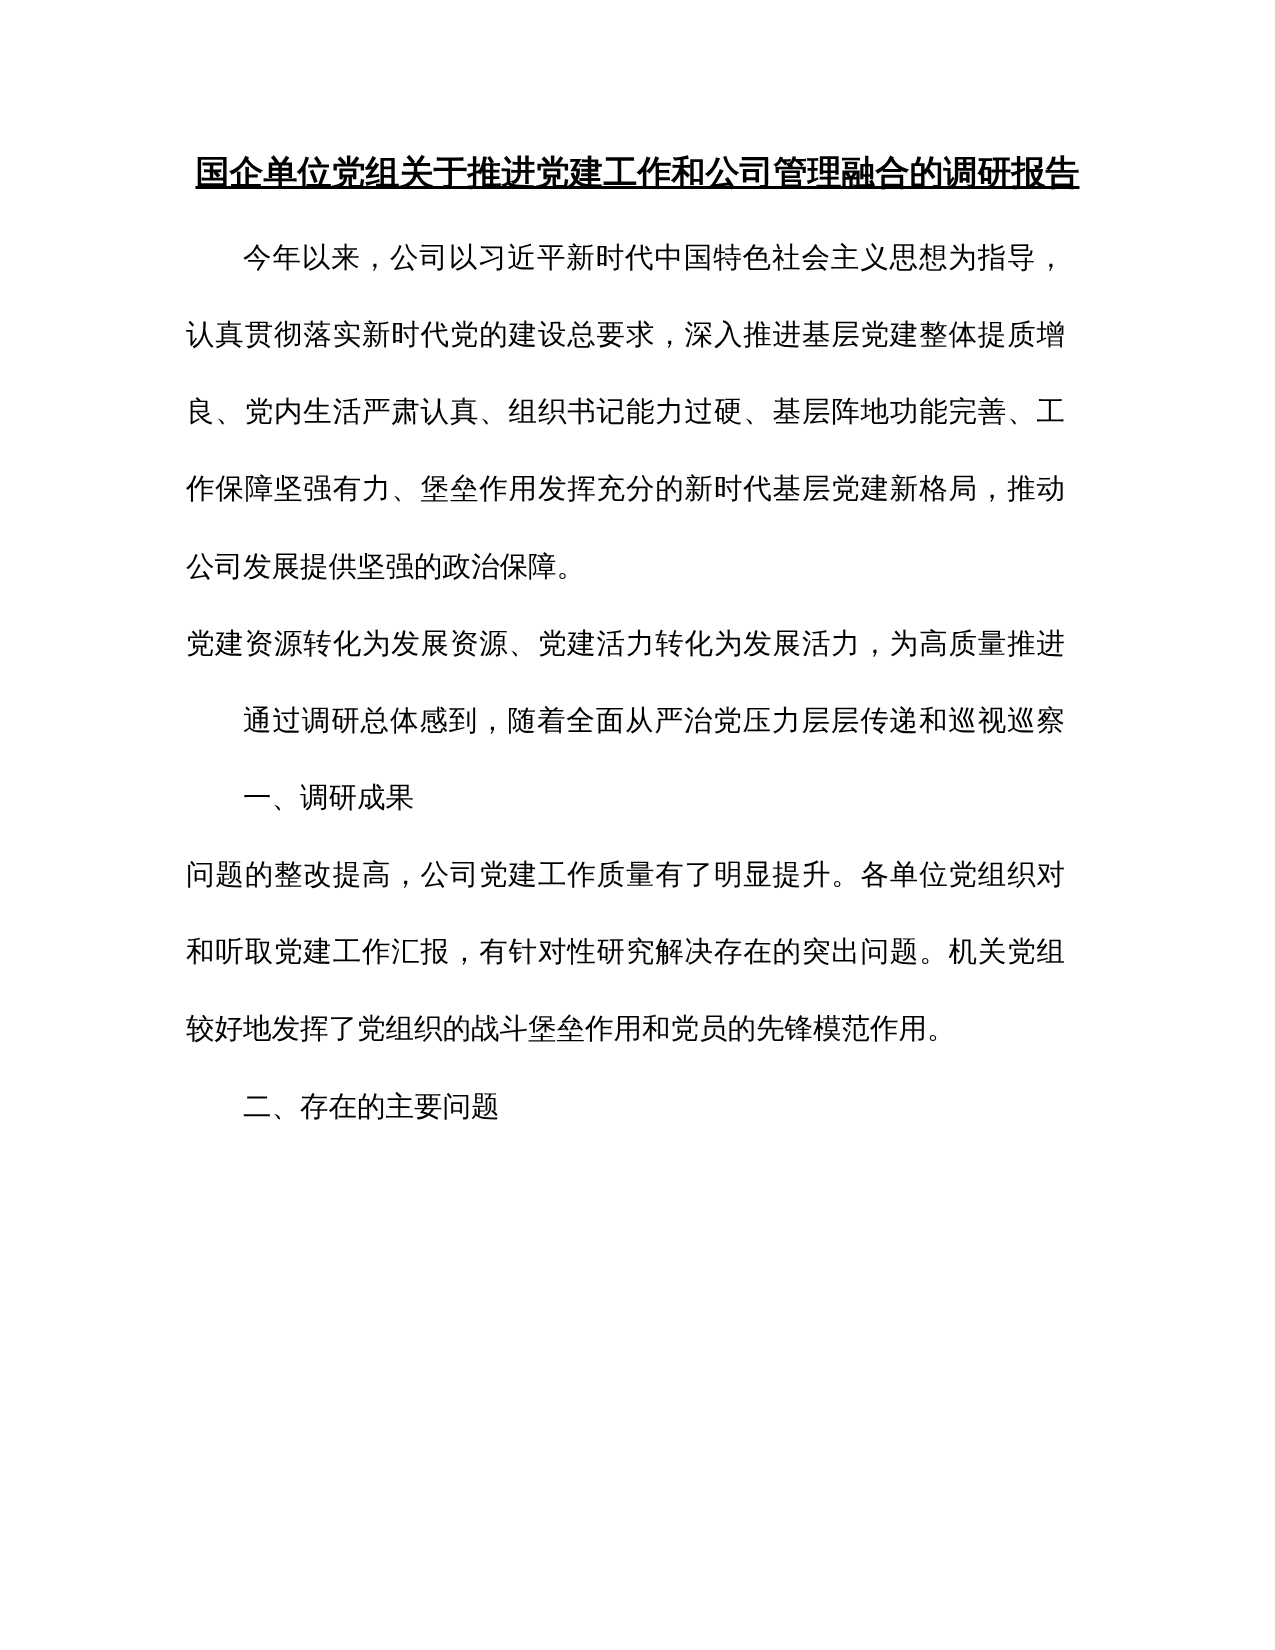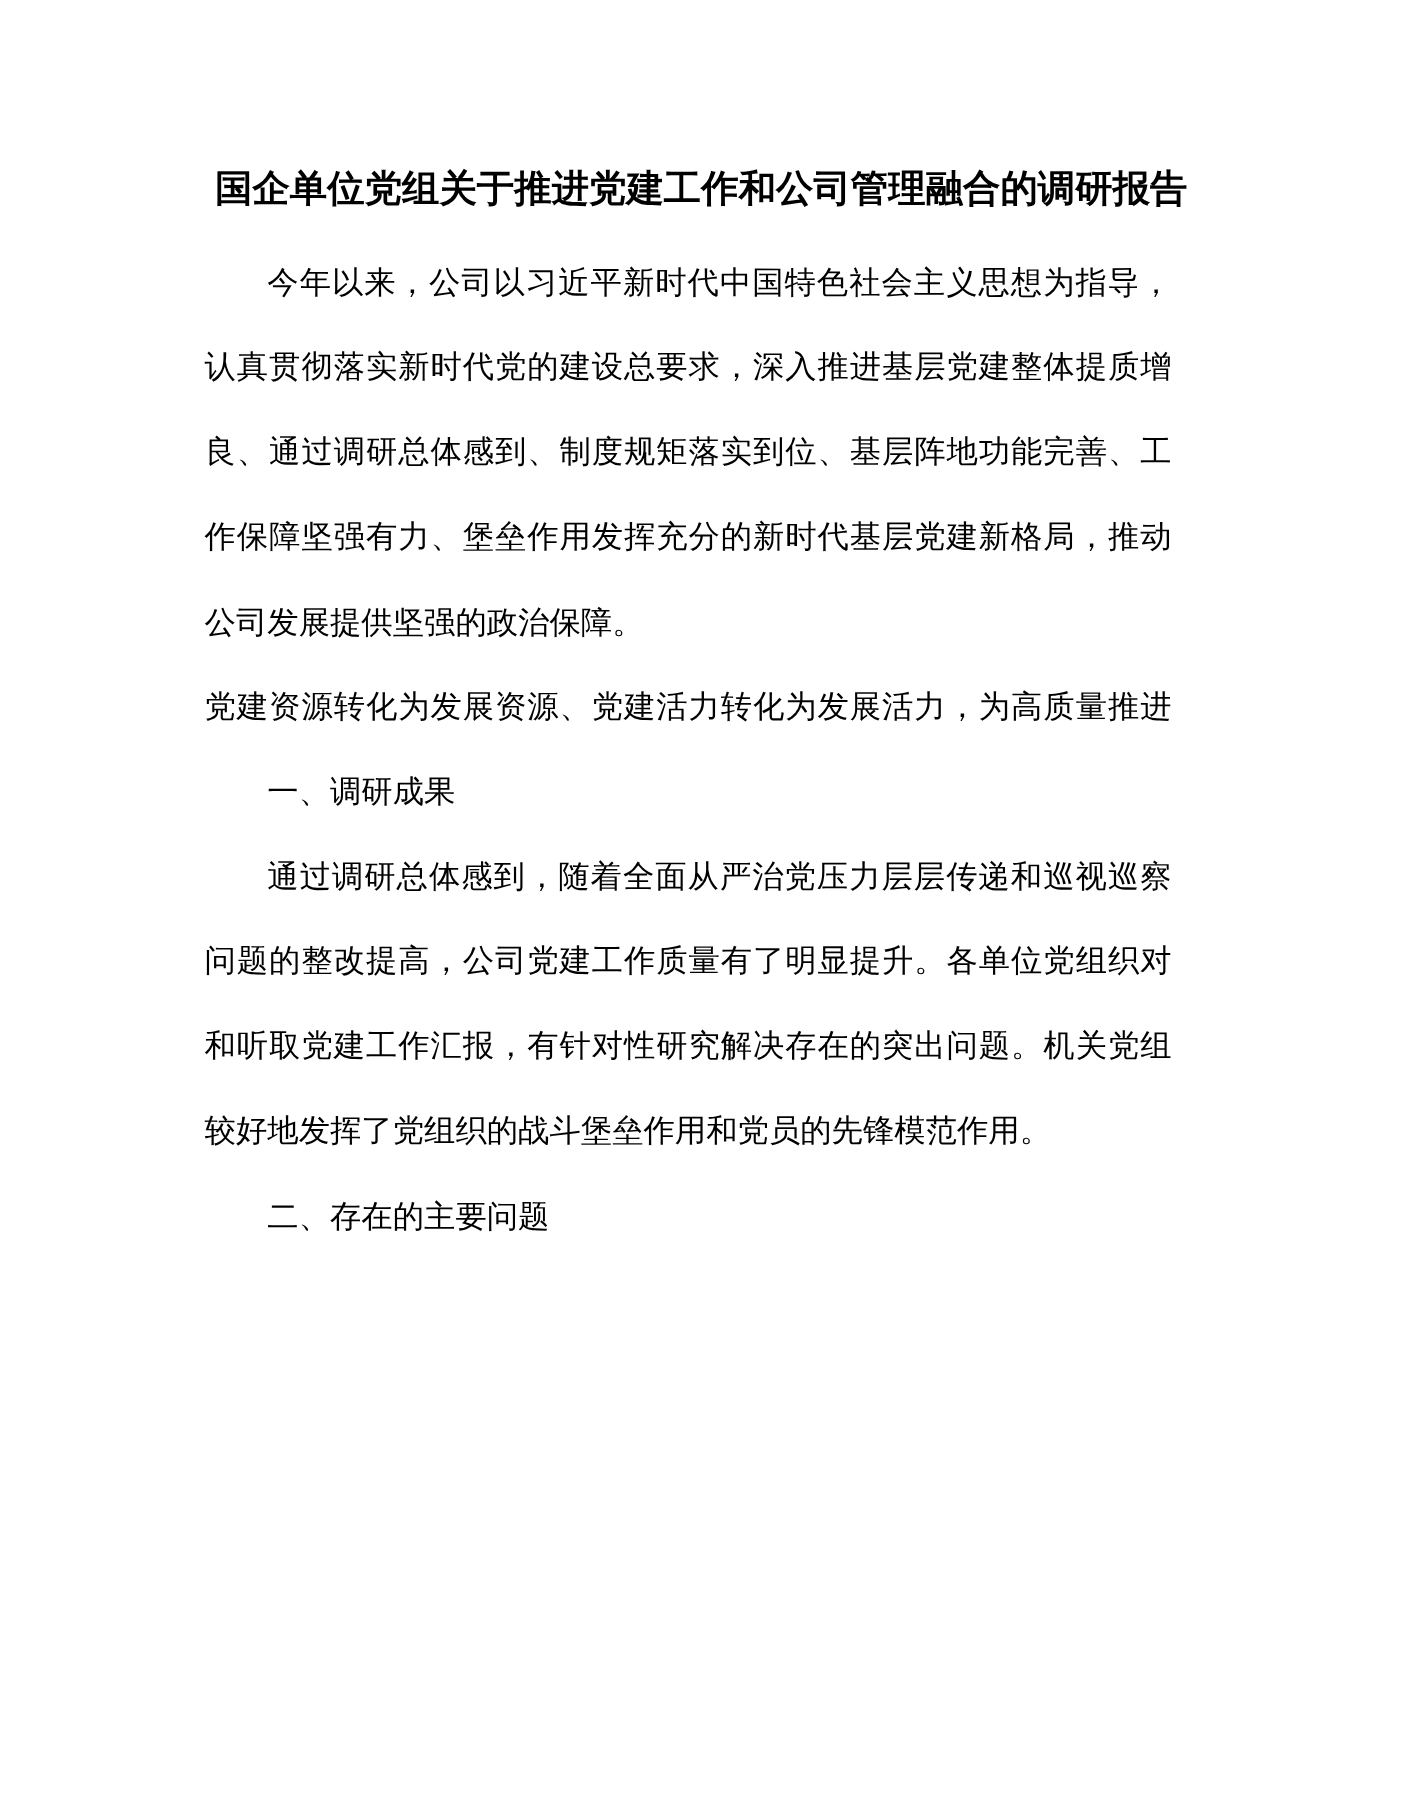--- a/index.html
+++ b/index.html
@@ -19,20 +19,21 @@
   .doc-title {
     position: absolute;
     top: 146px;
     left: 0;
     width: 1275px;
     text-align: center;
     font-size: 34px;
     font-weight: 700;
     line-height: 52px;
     letter-spacing: 0px;
+    text-decoration: underline;
   }
   .content {
     position: absolute;
     top: 219px;
     left: 186px;
     width: 879px;
   }
   .row {
     height: 77.15px;
     line-height: 77.15px;
@@ -52,25 +53,25 @@
 </head>
 <body>
 
 <div class="page">
 
   <div class="doc-title">国企单位党组关于推进党建工作和公司管理融合的调研报告</div>
 
   <div class="content">
     <div class="row justify indent">今年以来，公司以习近平新时代中国特色社会主义思想为指导，</div>
     <div class="row justify">认真贯彻落实新时代党的建设总要求，深入推进基层党建整体提质增</div>
-    <div class="row justify">良、通过调研总体感到、制度规矩落实到位、基层阵地功能完善、工</div>
+    <div class="row justify">良、党内生活严肃认真、组织书记能力过硬、基层阵地功能完善、工</div>
     <div class="row justify">作保障坚强有力、堡垒作用发挥充分的新时代基层党建新格局，推动</div>
     <div class="row">公司发展提供坚强的政治保障。</div>
     <div class="row justify">党建资源转化为发展资源、党建活力转化为发展活力，为高质量推进</div>
+    <div class="row justify indent">通过调研总体感到，随着全面从严治党压力层层传递和巡视巡察</div>
     <div class="row indent">一、调研成果</div>
-    <div class="row justify indent">通过调研总体感到，随着全面从严治党压力层层传递和巡视巡察</div>
     <div class="row justify">问题的整改提高，公司党建工作质量有了明显提升。各单位党组织对</div>
     <div class="row justify">和听取党建工作汇报，有针对性研究解决存在的突出问题。机关党组</div>
     <div class="row">较好地发挥了党组织的战斗堡垒作用和党员的先锋模范作用。</div>
     <div class="row indent">二、存在的主要问题</div>
   </div>
 
 </div>
 
 </body></html>

